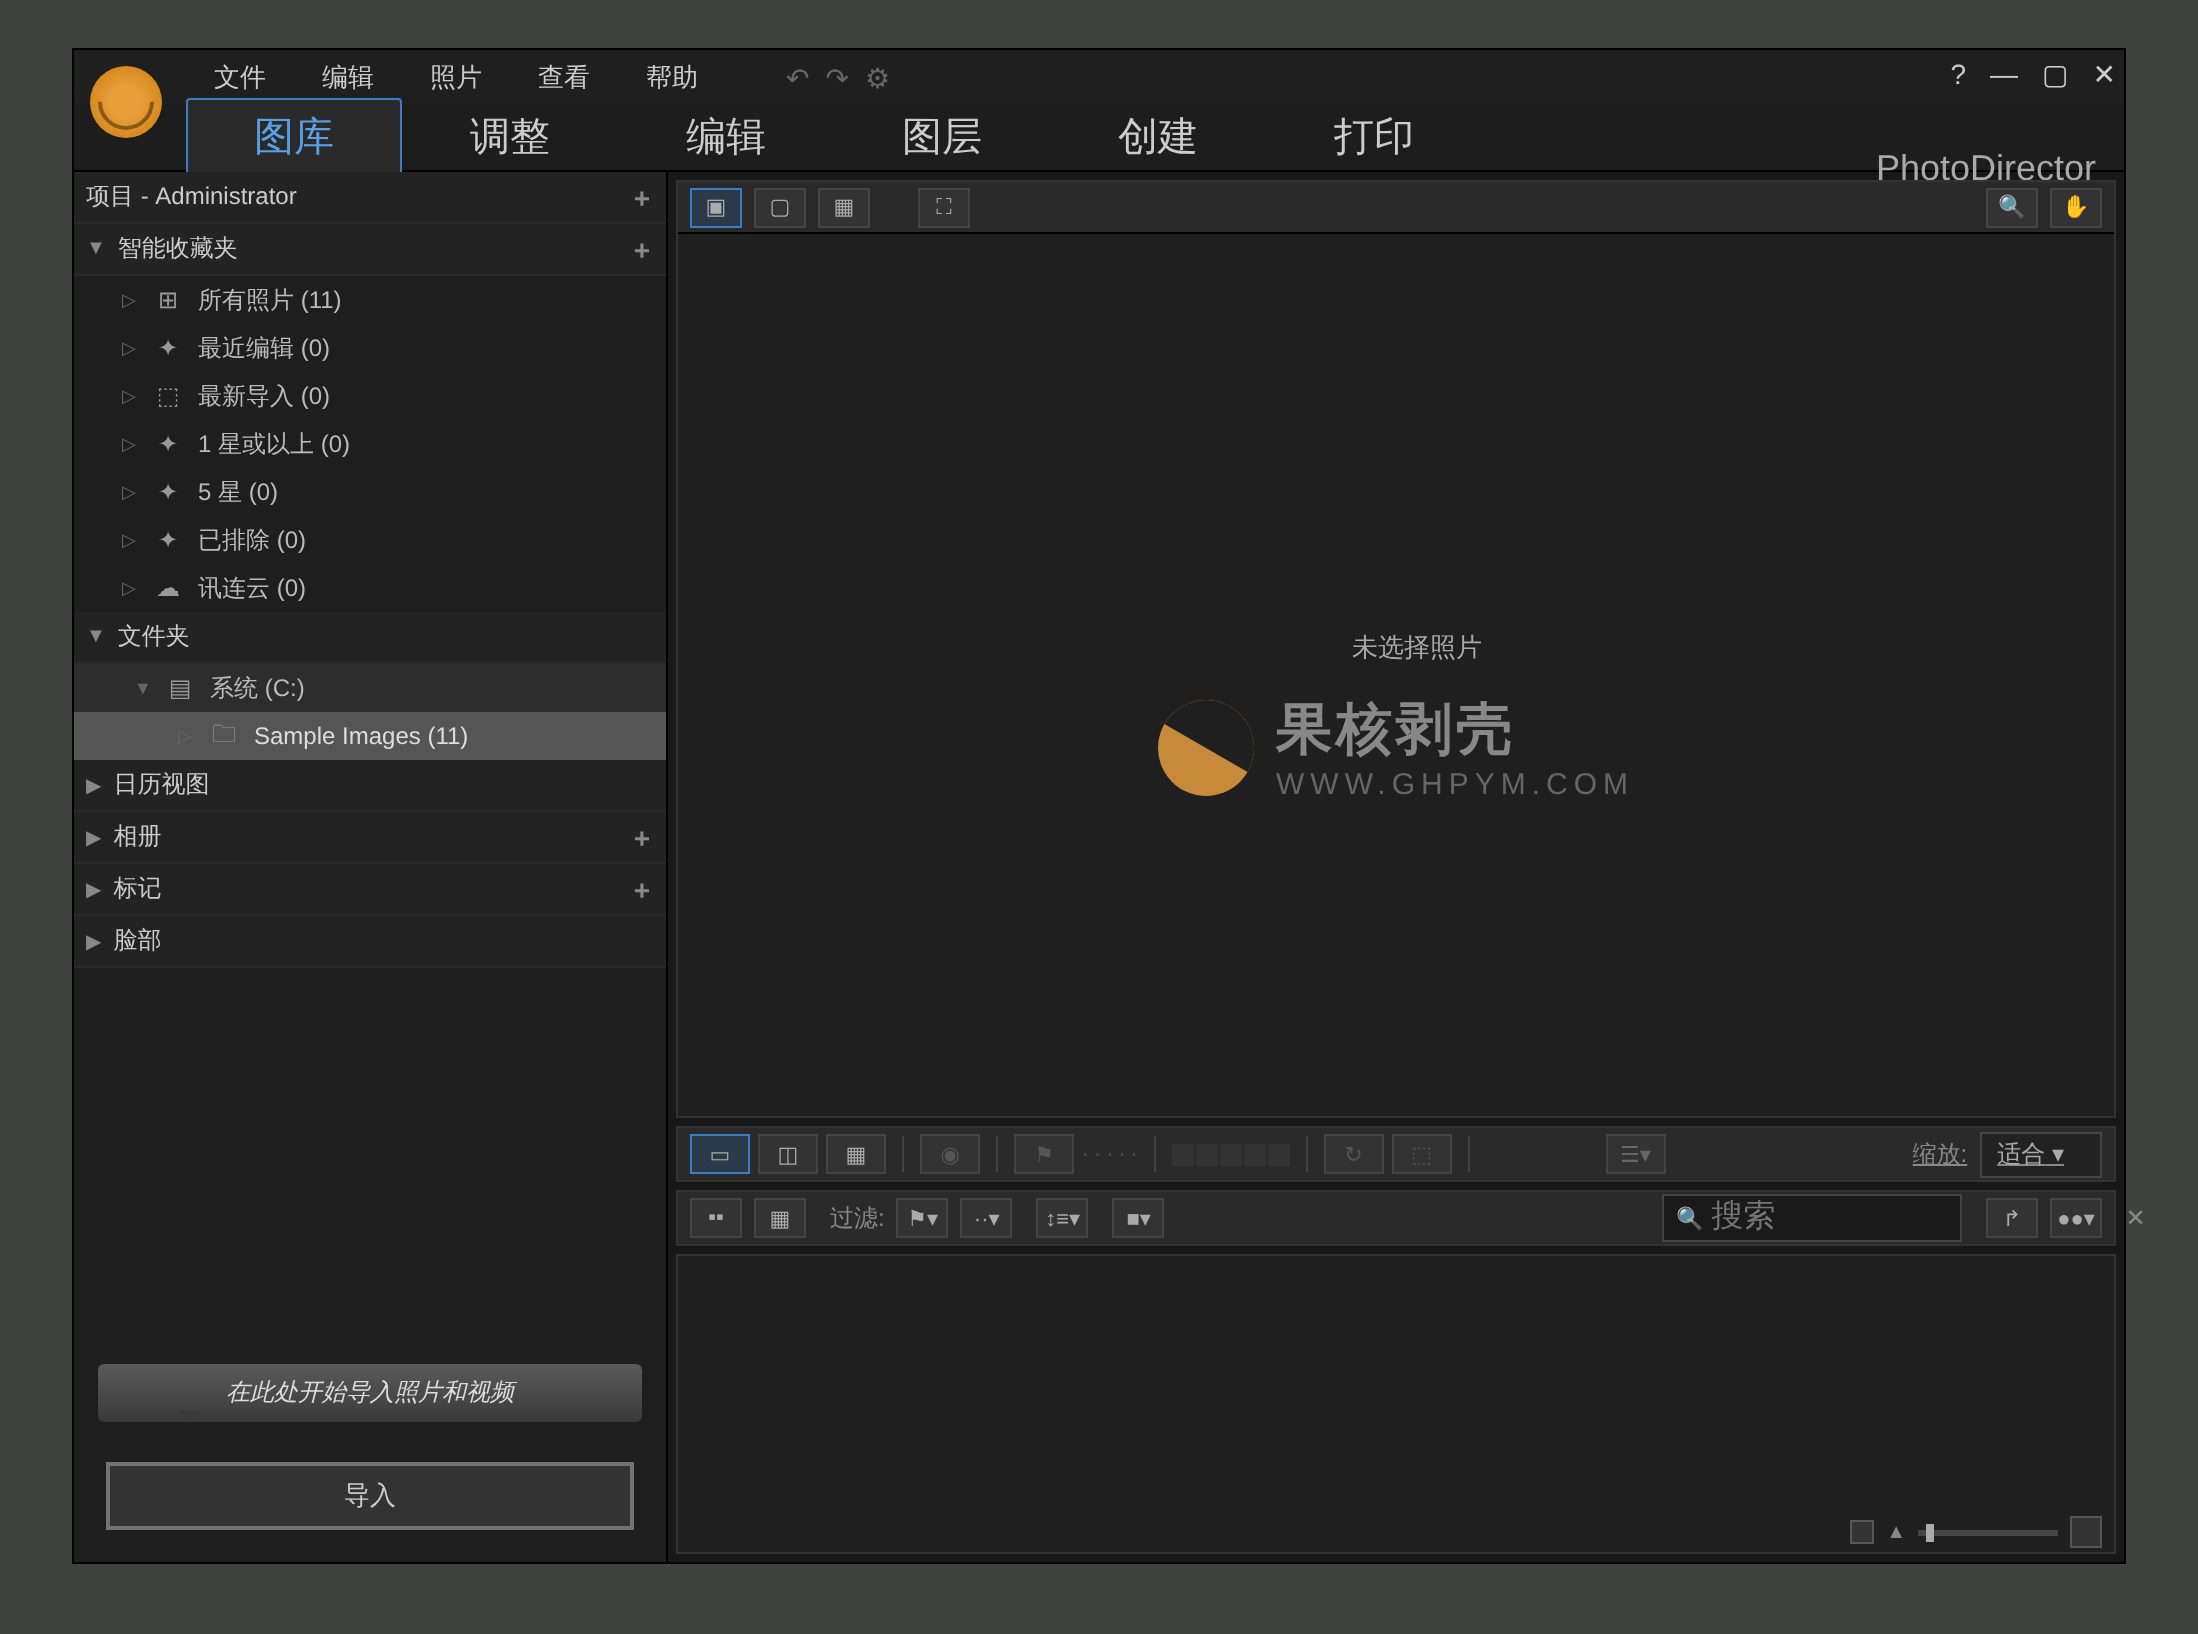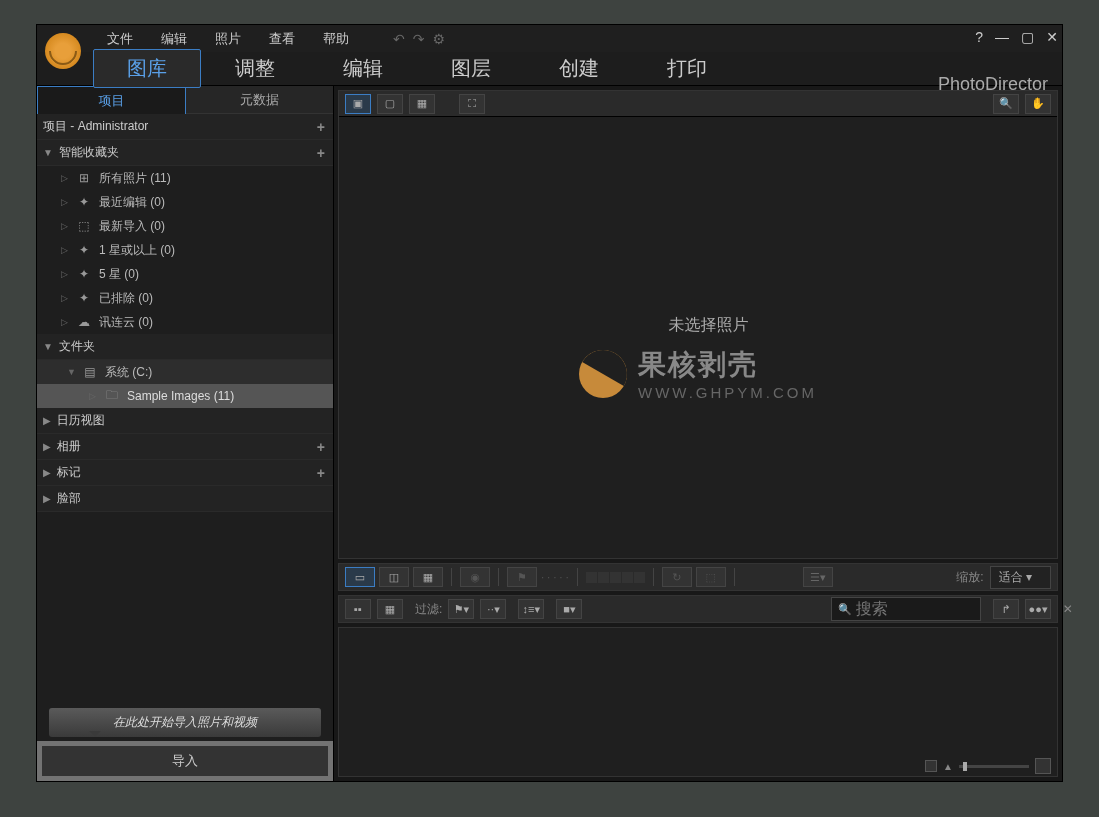--- a/index.html
+++ b/index.html
@@ -28,39 +28,39 @@
 .section-head .plus { position: absolute; right: 8px; color: #888; font-size: 14px; cursor: pointer; font-weight: bold; }
 .section-head .caret { color: #888; margin-right: 6px; font-size: 10px; }
 .tree-item { height: 24px; display: flex; align-items: center; color: #bbb; font-size: 12px; padding-left: 24px; gap: 8px; cursor: pointer; }
 .tree-item .tri { color: #666; font-size: 9px; width: 8px; }
 .tree-item .ico { color: #999; font-size: 12px; width: 14px; text-align: center; }
 .tree-item.selected { background: #4a4a4a; }
 .tree-item.l2 { padding-left: 30px; background: #2d2d2d; }
 .tree-item.l3 { padding-left: 52px; background: #555; color: #ddd; }
 .import-tip { margin: 8px 12px 4px; background: linear-gradient(#5a5a5a,#3a3a3a); color: #ddd; font-size: 12px; text-align: center; padding: 6px 0; border-radius: 3px; position: relative; font-style: italic; }
 .import-tip::after { content: ""; position: absolute; bottom: -6px; left: 40px; border: 6px solid transparent; border-top-color: #3a3a3a; }
-.import-btn { margin: 0; background: #333; color: #ccc; text-align: center; padding: 6px 0; font-size: 13px; cursor: pointer; border: 5px solid #737373; }
+.import-btn { margin: 16px; background: #333; color: #ccc; text-align: center; padding: 6px 0; font-size: 13px; cursor: pointer; border: 2px solid #737373; }
 .content { flex: 1; background: #181818; display: flex; flex-direction: column; padding: 4px; gap: 4px; }
 .preview-area { flex: 1; background: #1f1f1f; border: 1px solid #333; position: relative; display: flex; flex-direction: column; }
 .preview-toolbar { height: 26px; background: #2a2a2a; display: flex; align-items: center; padding: 0 6px; gap: 6px; border-bottom: 1px solid #000; }
 .tb-btn { width: 26px; height: 20px; background: #333; border: 1px solid #444; display: flex; align-items: center; justify-content: center; font-size: 11px; color: #aaa; cursor: pointer; }
 .tb-btn.active { border-color: #3b7dc4; background: #2a3a4a; }
 .tb-right { margin-left: auto; display: flex; gap: 6px; }
 .preview-body { flex: 1; display: flex; align-items: center; justify-content: center; position: relative; }
-.no-photo { color: #aaa; font-size: 16px; position: absolute; top: 45%; margin-left: 21px; }
+.no-photo { color: #aaa; font-size: 13px; position: absolute; top: 45%; margin-left: 21px; }
 .watermark { position: absolute; display: flex; align-items: center; gap: 11px; top: 52%; }
 .wm-circle { width: 48px; height: 48px; border-radius: 50%; background: #c78a3a; position: relative; }
 .wm-circle::before { content: ""; position: absolute; width: 48px; height: 24px; background: #1f1f1f; top: 0; border-radius: 24px 24px 0 0; transform: rotate(30deg); transform-origin: 24px 24px; }
 .wm-text { color: #777; }
 .wm-text .big { font-size: 28px; font-weight: bold; color: #888; letter-spacing: 2px; }
 .wm-text .small { font-size: 15px; letter-spacing: 3px; color: #666; }
 .mid-toolbar { height: 28px; background: #2a2a2a; display: flex; align-items: center; padding: 0 6px; gap: 4px; border: 1px solid #333; }
 .mid-toolbar .tb-btn { width: 30px; }
 .mid-toolbar .divider { width: 1px; height: 18px; background: #444; margin: 0 4px; }
-.zoom-group { margin-left: auto; display: flex; align-items: center; gap: 6px; color: #888; font-size: 12px; }
+.zoom-group { margin-left: auto; display: flex; align-items: center; gap: 6px; color: #888; font-size: 12px; text-decoration: underline; }
 .zoom-select { background: #222; border: 1px solid #444; color: #aaa; padding: 2px 18px 2px 8px; font-size: 12px; }
 .filter-toolbar { height: 28px; background: #2a2a2a; display: flex; align-items: center; padding: 0 6px; gap: 6px; border: 1px solid #333; }
 .filter-label { color: #888; font-size: 12px; }
 .search-box { margin-left: auto; background: #1a1a1a; border: 1px solid #444; display: flex; align-items: center; padding: 2px 6px; width: 150px; }
 .search-box input { background: none; border: none; color: #888; font-size: 16px; flex: 1; outline: none; }
 .search-box .mag { color: #888; font-size: 11px; margin-right: 4px; }
 .search-box .clr { color: #888; font-size: 12px; cursor: pointer; }
 .thumb-strip { height: 150px; background: #1f1f1f; border: 1px solid #333; position: relative; }
 .strip-footer { position: absolute; bottom: 2px; right: 6px; display: flex; align-items: center; gap: 6px; }
 .strip-footer .sq { width: 12px; height: 12px; background: #333; border: 1px solid #555; }
@@ -100,24 +100,20 @@
     <div class="module-btn">调整</div>
     <div class="module-btn">编辑</div>
     <div class="module-btn">图层</div>
     <div class="module-btn">创建</div>
     <div class="module-btn">打印</div>
     <div class="brand">PhotoDirector</div>
   </div>
 
   <div class="main">
     <div class="sidebar">
-      <div class="side-tabs">
-        <div class="side-tab active">项目</div>
-        <div class="side-tab">元数据</div>
-      </div>
       <div class="side-content">
         <div class="section-head">
           <span>项目 - Administrator</span>
           <span class="plus">+</span>
         </div>
         <div class="section-head">
           <span class="caret">▼</span>
           <span>智能收藏夹</span>
           <span class="plus">+</span>
         </div>

